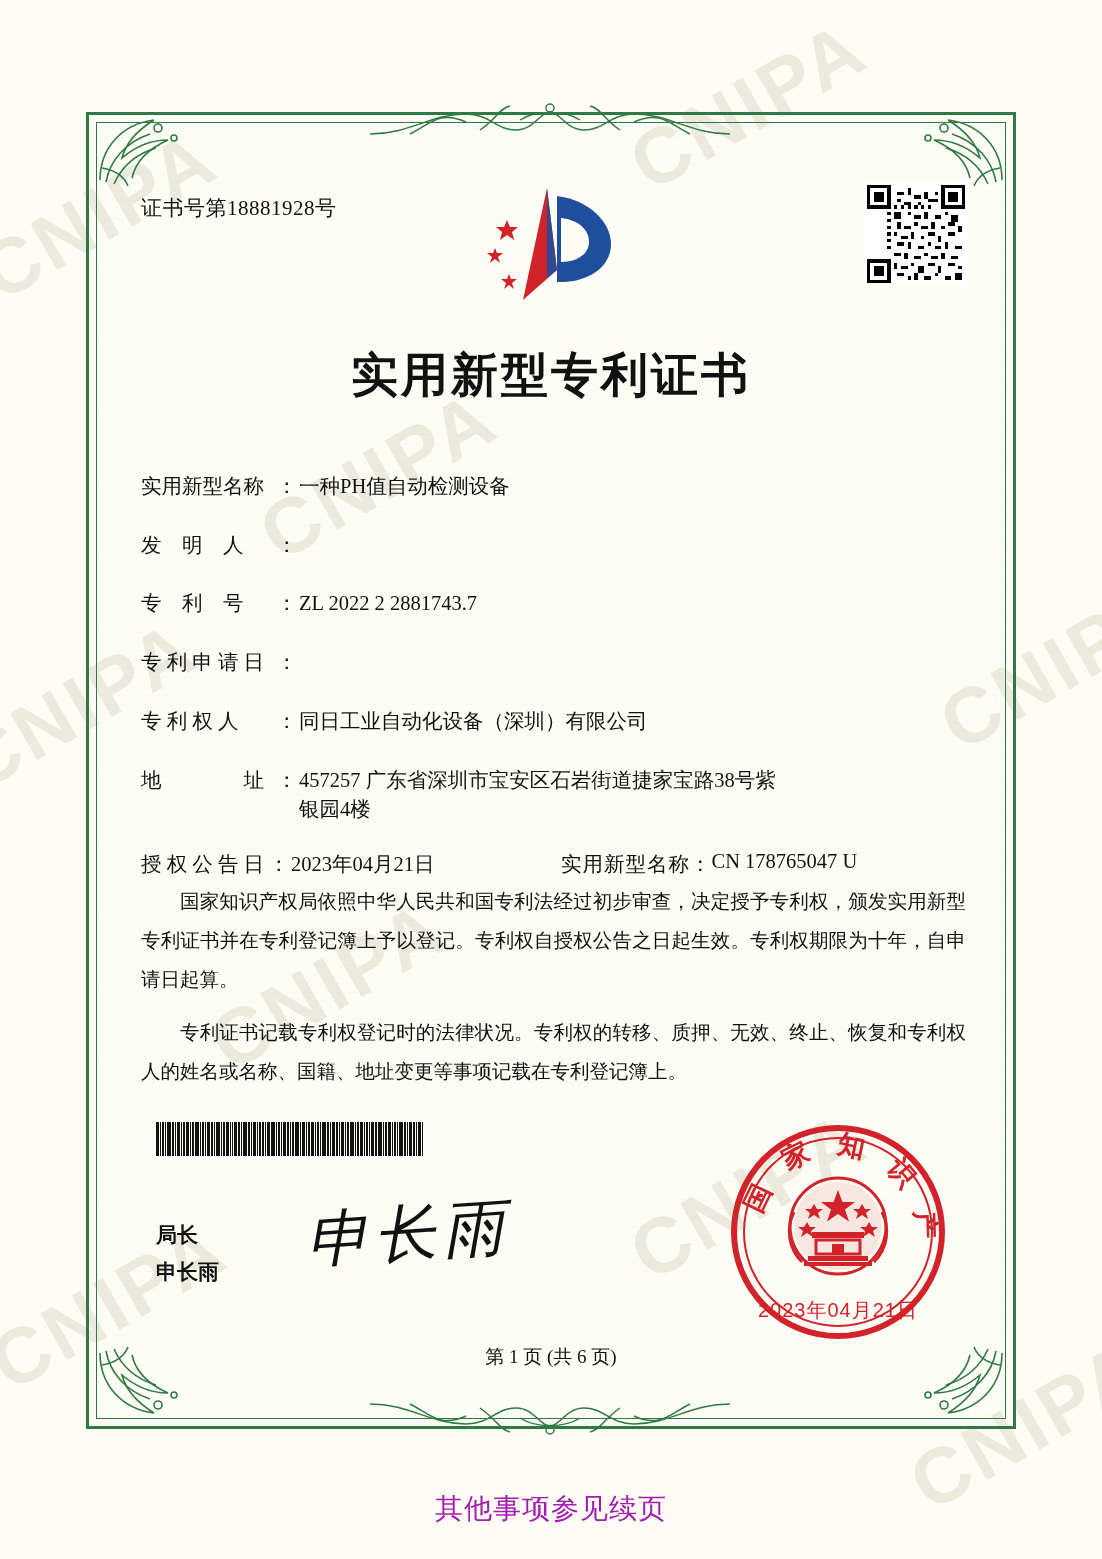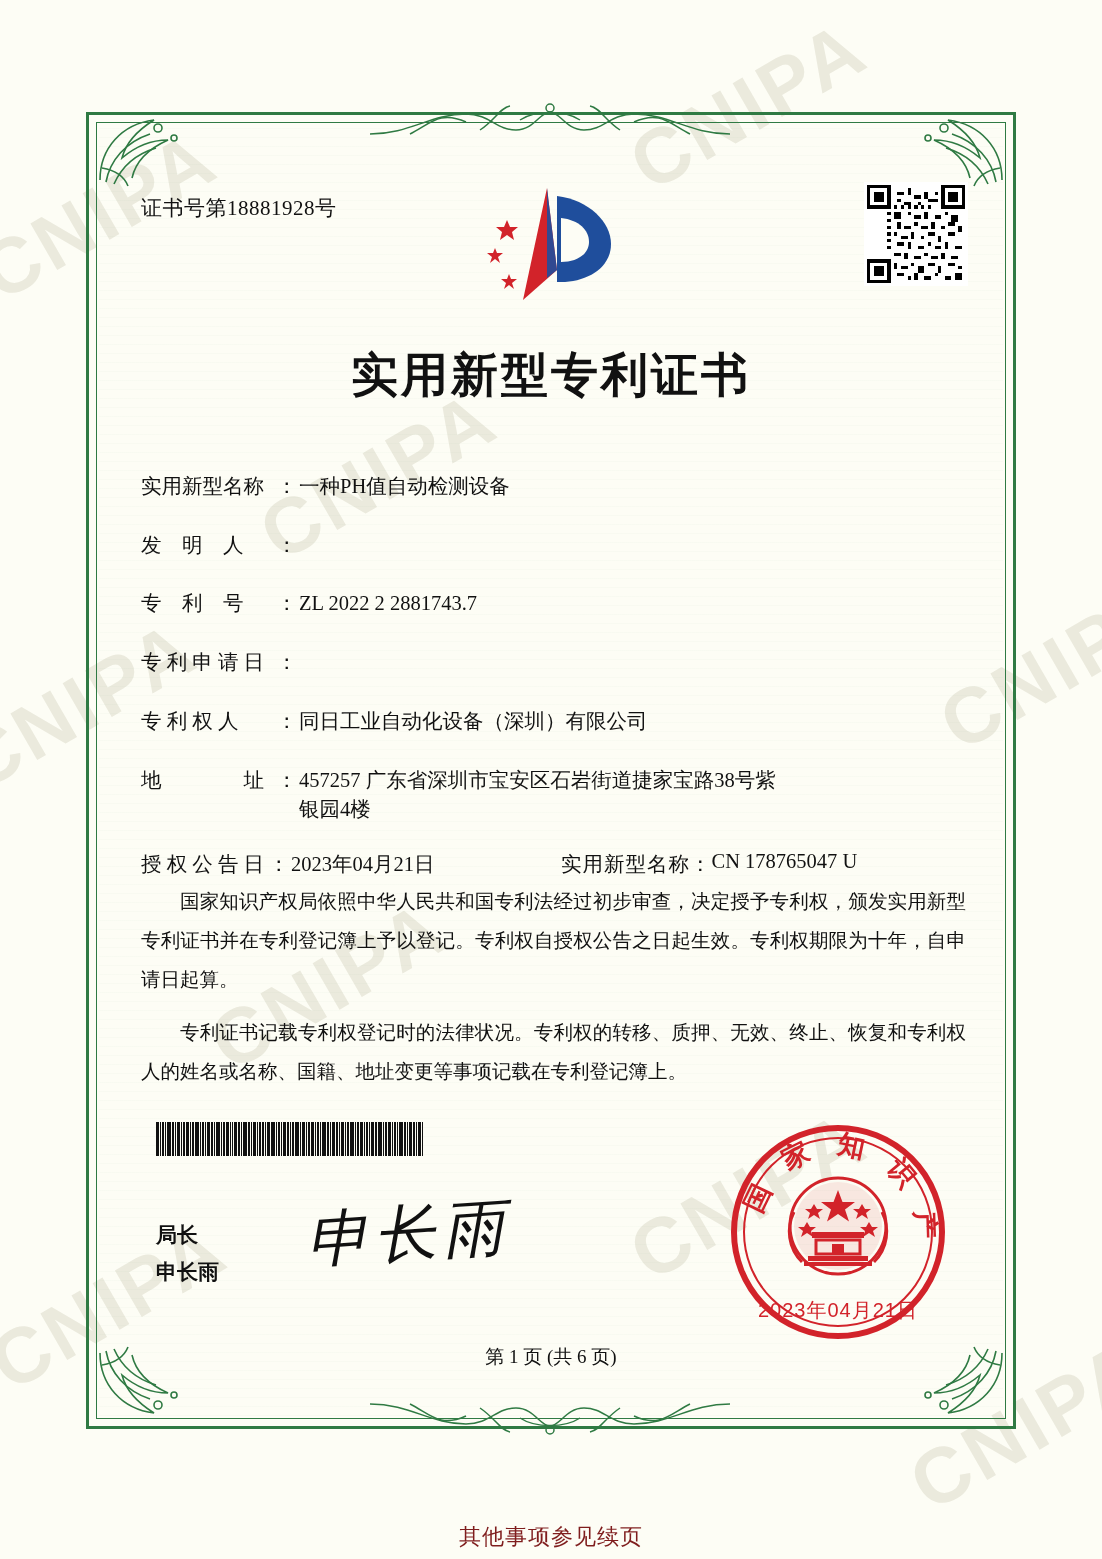--- a/index.html
+++ b/index.html
@@ -236,25 +236,24 @@
     left: 0; right: 0; top: 1222px;
     text-align: center;
     font-size: 19px;
     color: #111;
   }
 
   .footer-note {
     position: absolute;
     left: 0; right: 0; top: 1490px;
     text-align: center;
-    font-size: 22px;
-    color: #7f1d1d;
+    font-size: 28px;
+    color: #a21caf;
     z-index: 3;
     letter-spacing: 1px;
-    margin-top: 32px;
   }
 </style>
 </head>
 <body>
 
 <div class="watermarks">
   <div class="wm" style="left:-30px;  top:170px;">CNIPA</div>
   <div class="wm" style="left:620px;  top:60px;">CNIPA</div>
   <div class="wm" style="left:-50px;  top:660px;">CNIPA</div>
   <div class="wm" style="left:250px;  top:430px;">CNIPA</div>

